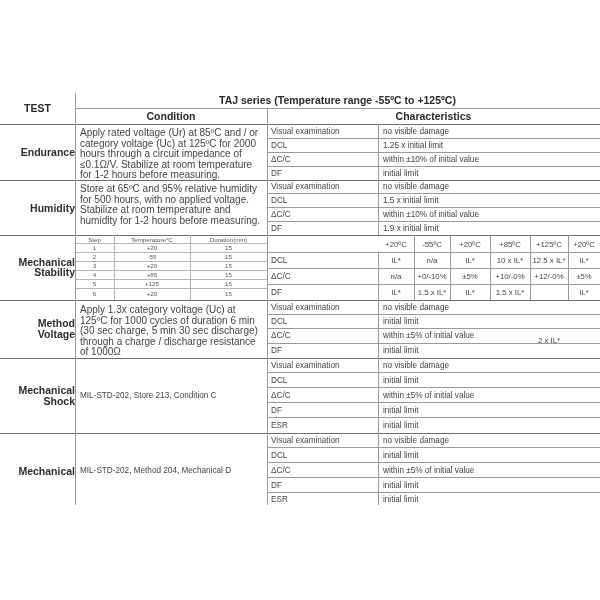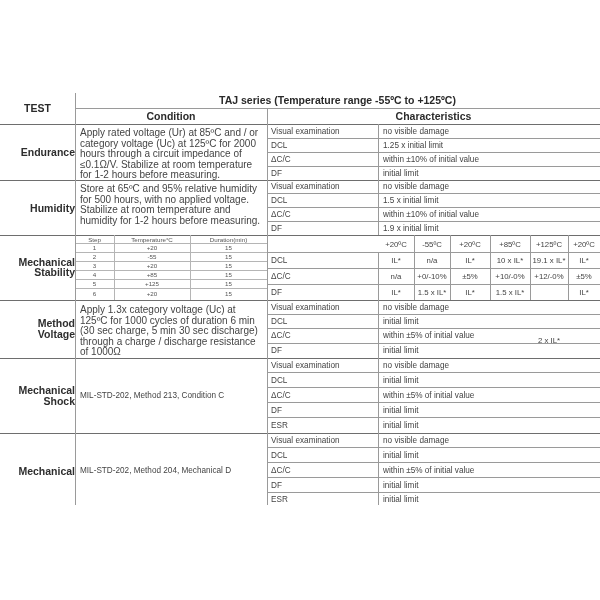--- a/index.html
+++ b/index.html
@@ -122,21 +122,21 @@
       <div class="tsv" style="left:450px;width:40px;top:240px;">+20ºC</div>
       <div class="tsv" style="left:490px;width:40px;top:240px;">+85ºC</div>
       <div class="tsv" style="left:530px;width:38px;top:240px;">+125ºC</div>
       <div class="tsv" style="left:568px;width:32px;top:240px;">+20ºC</div>
 
       <div class="txt" style="left:271px;top:256px;">DCL</div>
       <div class="tsv" style="left:378px;width:36px;top:256px;">IL*</div>
       <div class="tsv" style="left:414px;width:36px;top:256px;">n/a</div>
       <div class="tsv" style="left:450px;width:40px;top:256px;">IL*</div>
       <div class="tsv" style="left:490px;width:40px;top:256px;">10 x IL*</div>
-      <div class="tsv" style="left:530px;width:38px;top:256px;">19.1 x IL*</div>
+      <div class="tsv" style="left:530px;width:38px;top:256px;">12.5 x IL*</div>
       <div class="tsv" style="left:568px;width:32px;top:256px;">IL*</div>
 
       <div class="txt" style="left:271px;top:272px;">ΔC/C</div>
       <div class="tsv" style="left:378px;width:36px;top:272px;">n/a</div>
       <div class="tsv" style="left:414px;width:36px;top:272px;">+0/-10%</div>
       <div class="tsv" style="left:450px;width:40px;top:272px;">±5%</div>
       <div class="tsv" style="left:490px;width:40px;top:272px;">+10/-0%</div>
       <div class="tsv" style="left:530px;width:38px;top:272px;">+12/-0%</div>
       <div class="tsv" style="left:568px;width:32px;top:272px;">±5%</div>
 
@@ -165,21 +165,21 @@
     <div class="txt" style="left:271px;top:331px;">ΔC/C</div>
     <div class="txt" style="left:383px;top:331px;">within ±5% of initial value</div>
     <div class="txt" style="left:271px;top:346px;">DF</div>
     <div class="txt" style="left:383px;top:346px;">initial limit</div>
   </div>
   <div class="hl dark" style="left:0;top:358px;width:600px;"></div>
 
   <div>
     <div class="txt bold-c" style="left:0;width:75px;top:385px;font-size:10.5px;line-height:11px;">Mechanical</div>
     <div class="txt bold-c" style="left:0;width:75px;top:396px;font-size:10.5px;line-height:11px;">Shock</div>
-    <div class="txt" style="left:80px;top:391px;">MIL-STD-202, Method 213, Condition C</div>
+    <div class="txt" style="left:80px;top:391px;">MIL-STD-202, Store 213, Condition C</div>
     <div class="hl" style="left:267px;top:372px;width:333px;"></div>
     <div class="hl" style="left:267px;top:387px;width:333px;"></div>
     <div class="hl" style="left:267px;top:402px;width:333px;"></div>
     <div class="hl" style="left:267px;top:417px;width:333px;"></div>
     <div class="txt" style="left:271px;top:361px;">Visual examination</div>
     <div class="txt" style="left:383px;top:361px;">no visible damage</div>
     <div class="txt" style="left:271px;top:376px;">DCL</div>
     <div class="txt" style="left:383px;top:376px;">initial limit</div>
     <div class="txt" style="left:271px;top:391px;">ΔC/C</div>
     <div class="txt" style="left:383px;top:391px;">within ±5% of initial value</div>

